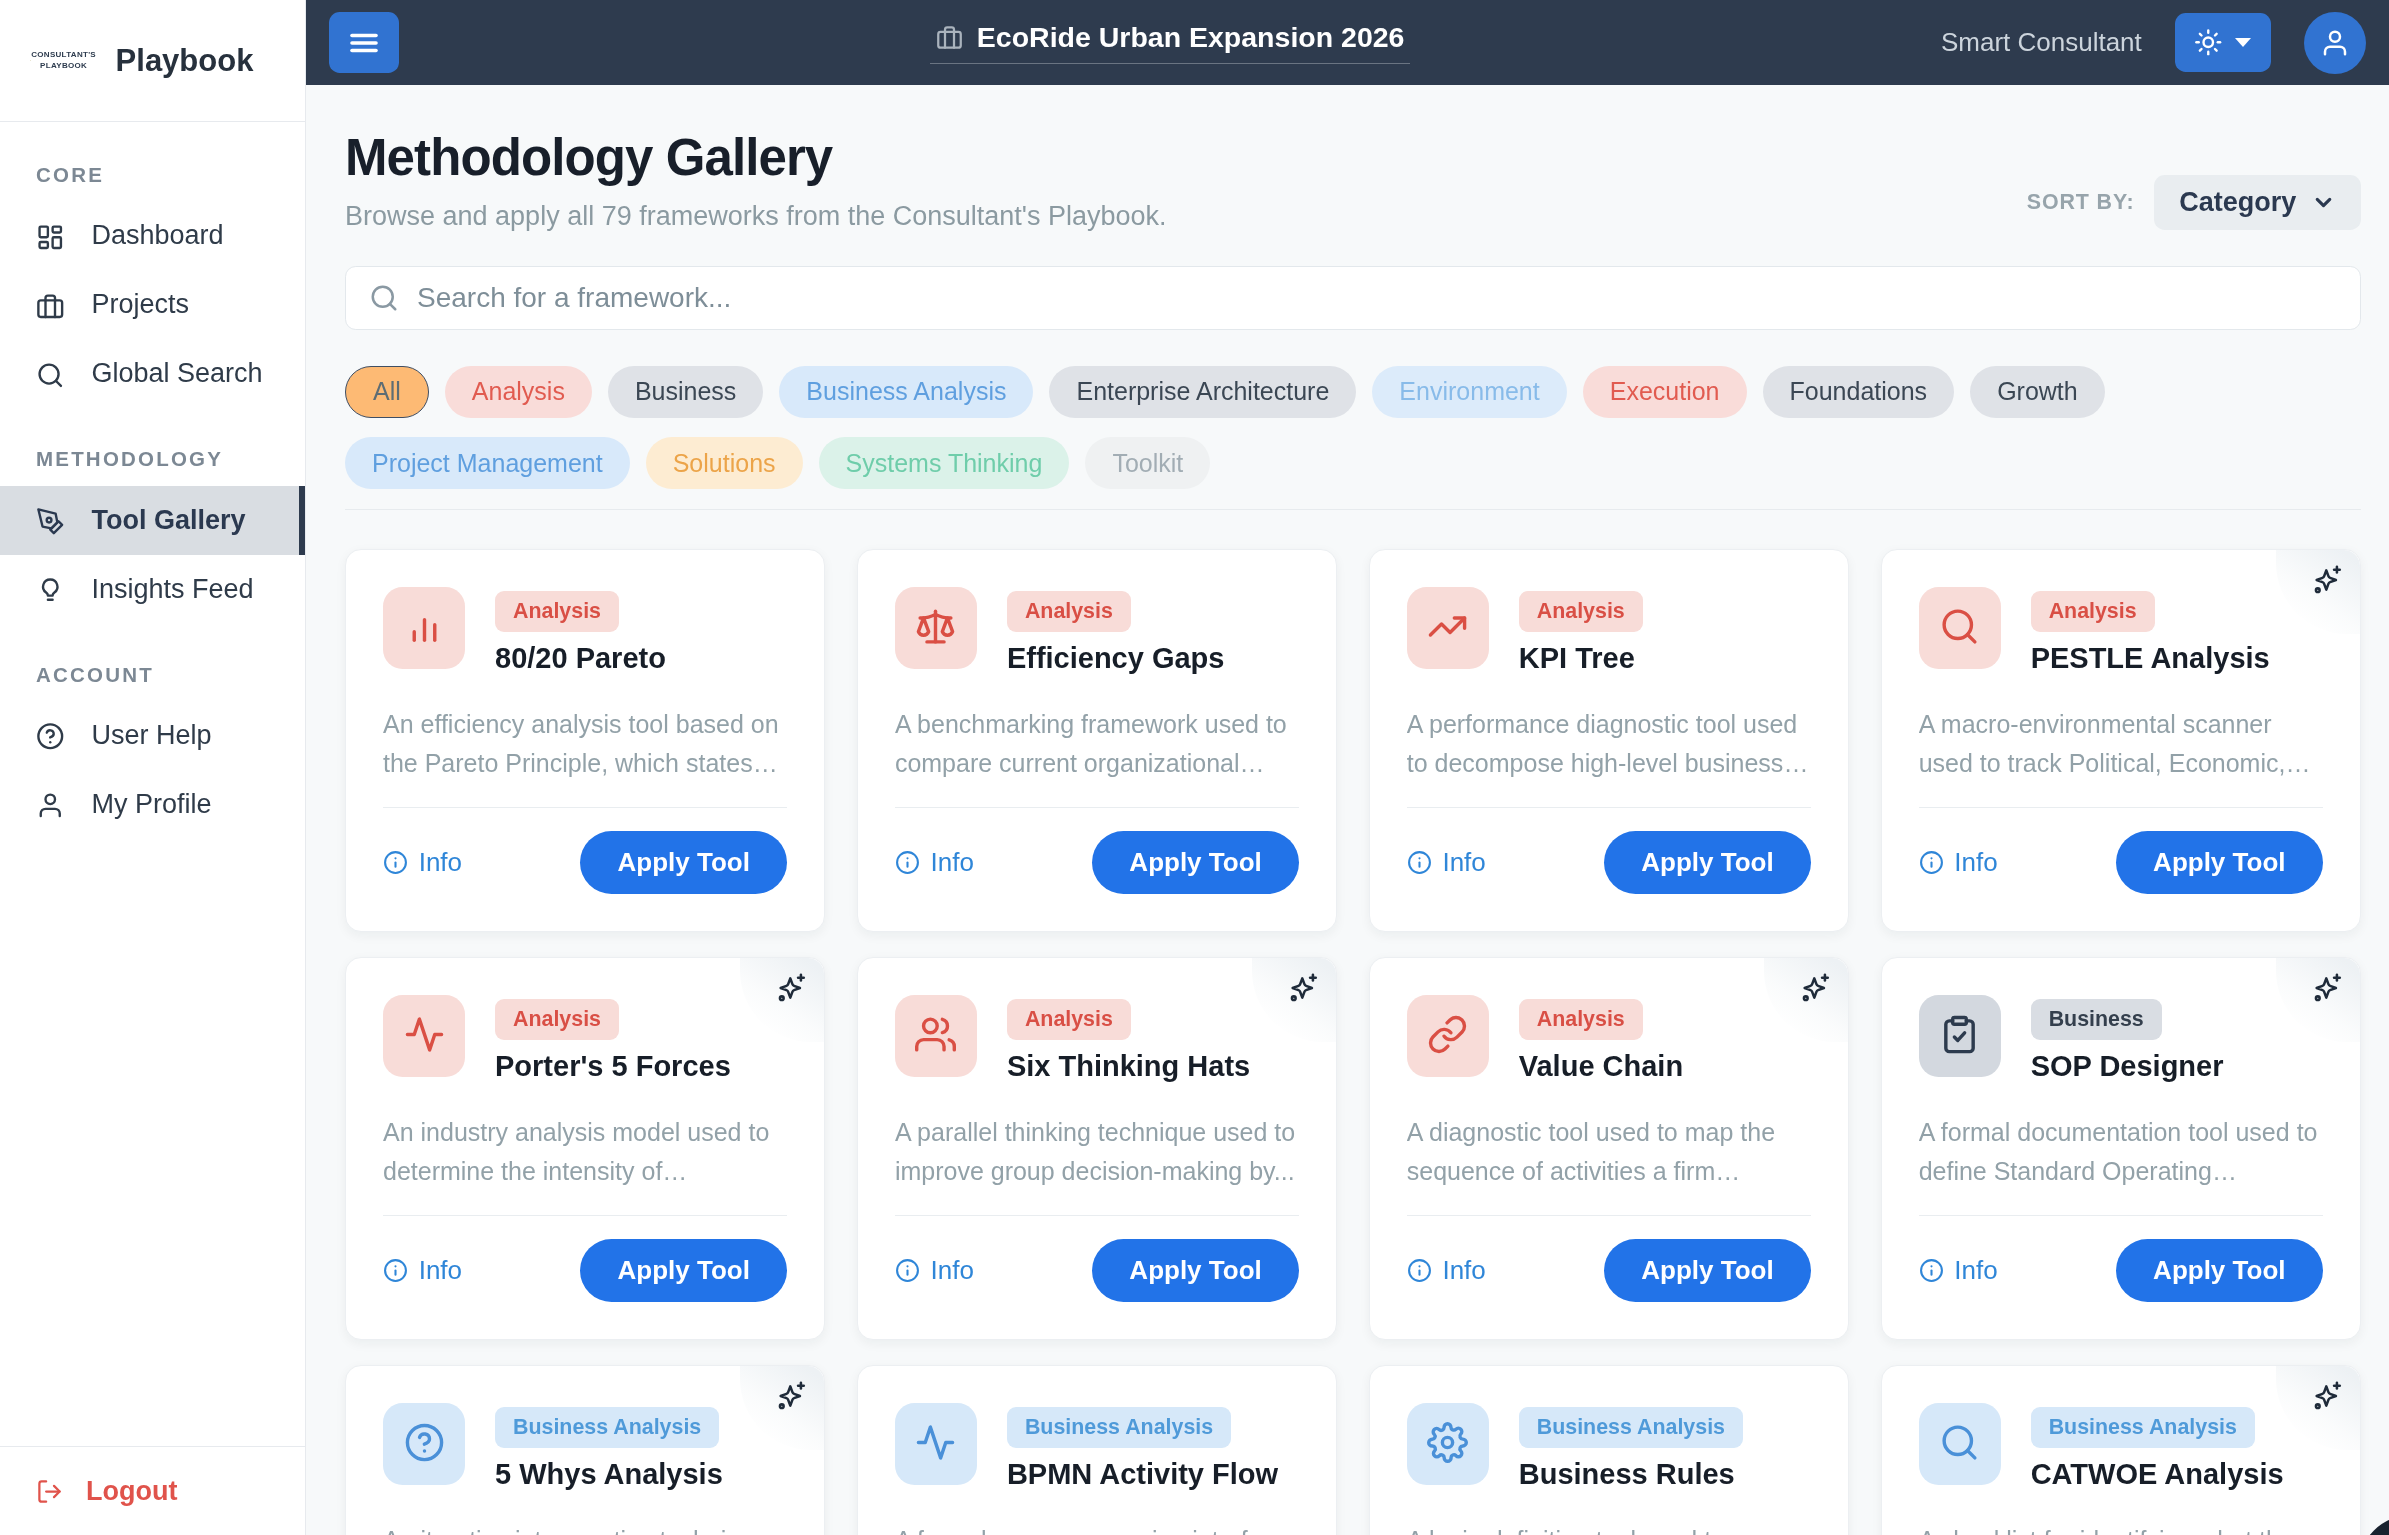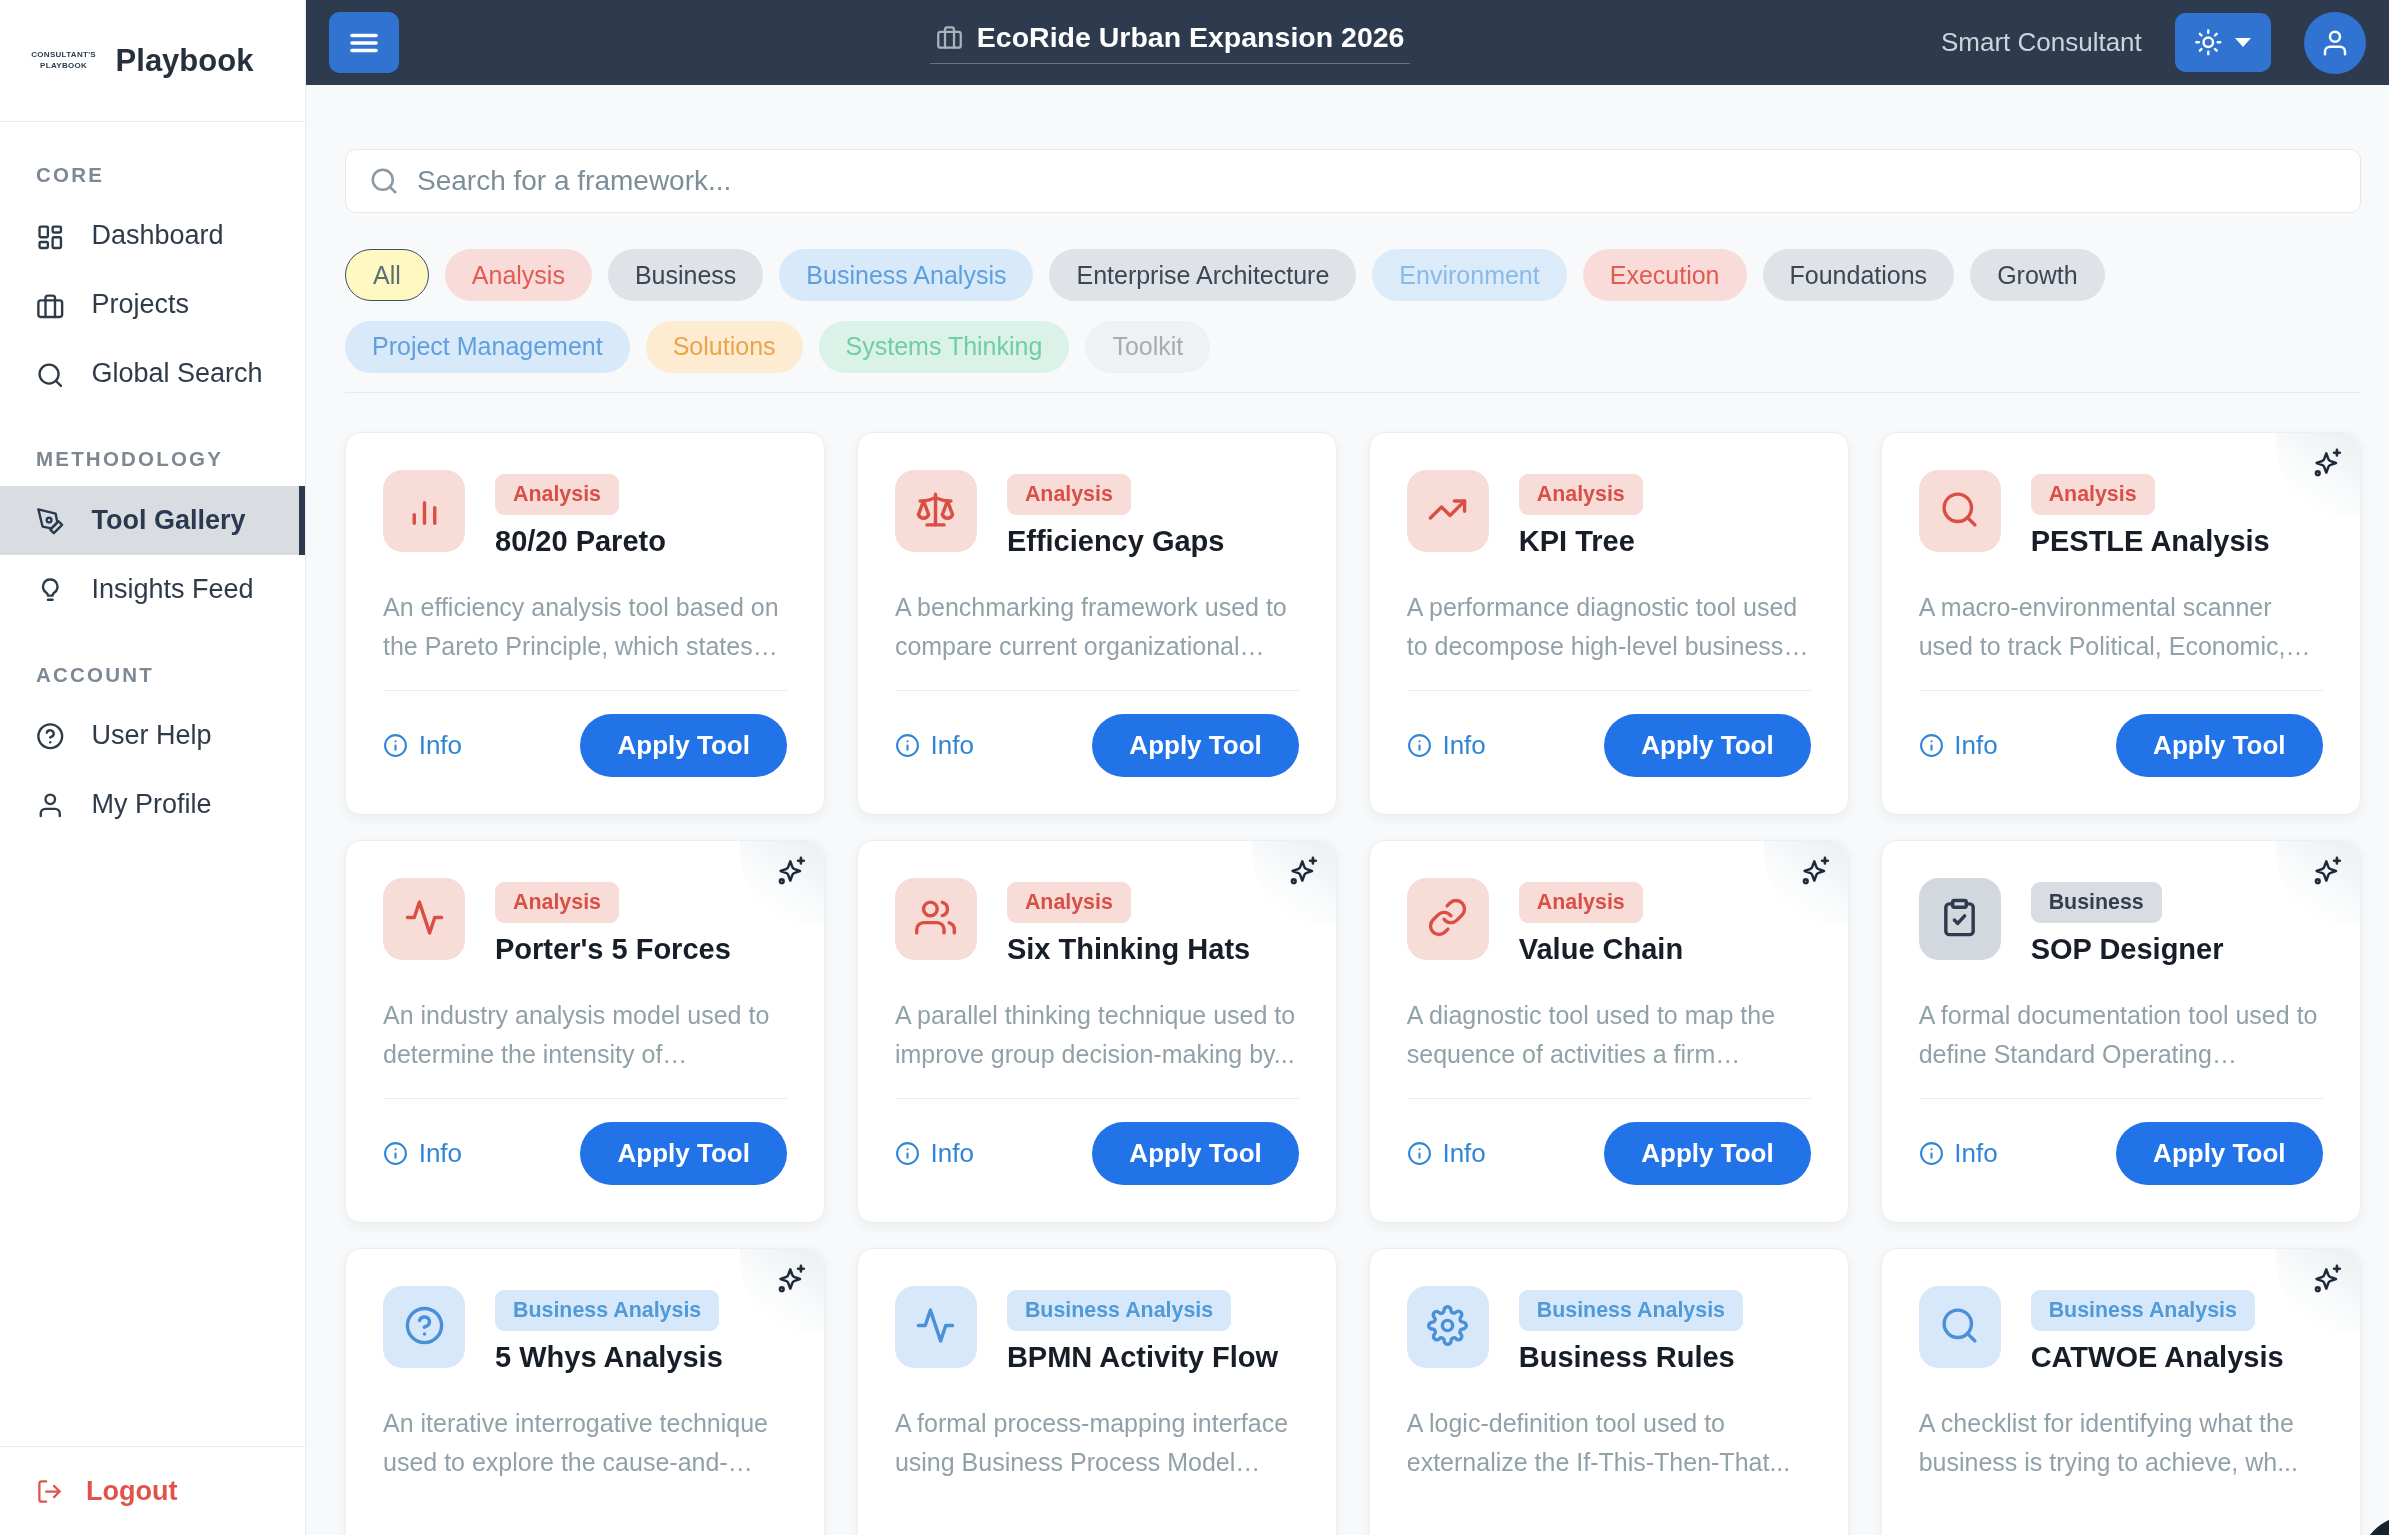--- a/index.html
+++ b/index.html
@@ -58,21 +58,21 @@
     display:flex;align-items:center;gap:14.3px;cursor:pointer;font-family:inherit}
   .sort-btn svg{width:25px;height:25px}
 
   .searchbar{margin-top:34px;height:62px;background:#fff;border:0.9px solid #e3e8ec;border-radius:10.7px;display:flex;align-items:center;padding:0 23px;gap:16px}
   .searchbar svg{width:30px;height:30px;color:#8a99a3}
   .searchbar input{border:none;outline:none;flex:1;font-size:28px;color:#2b3950;background:transparent;font-family:inherit}
   .searchbar input::placeholder{color:#7e8e98}
 
   .chips{margin-top:36px;display:flex;flex-wrap:wrap;gap:19.6px 16px;padding-bottom:19.6px;border-bottom:0.9px solid #e7ebee}
   .chip{height:52px;display:inline-flex;align-items:center;padding:0 27px;border-radius:891px;font-size:25px;font-weight:500;border:none;cursor:pointer;font-family:inherit}
-  .chip-all{background:#fef9c3;border:1.8px solid #3f4e63;color:#5e6d74}
+  .chip-all{background:#fdba74;border:1.8px solid #3f4e63;color:#5e6d74}
   .chip-red{background:#f9dcd9;color:#e15b50}
   .chip-gray{background:#dfe2e7;color:#3b4754}
   .chip-blue{background:#d8e9fa;color:#5f9fdf}
   .chip-lightblue{background:#dcebfa;color:#88bbe9}
   .chip-orange{background:#fdecd2;color:#eca449}
   .chip-green{background:#dbf2e9;color:#6fcdaa}
   .chip-muted{background:#eff1f2;color:#a2adb4}
 
   .grid{margin-top:39px;display:grid;grid-template-columns:repeat(4,1fr);gap:25px 32px}
   .card{position:relative;background:#fff;border:0.9px solid #eceff2;border-radius:16px;
@@ -261,20 +261,35 @@
         <button class="avatar-btn">
           <svg viewBox="0 0 24 24" fill="none" stroke="currentColor" stroke-width="2" stroke-linecap="round" stroke-linejoin="round">
             <path d="M20 21v-2a4 4 0 0 0-4-4H8a4 4 0 0 0-4 4v2"></path>
               <circle cx="12" cy="7" r="4"></circle>
           </svg>
         </button>
       </div>
     </header>
 
     <main class="content">
+      <div class="page-head">
+        <div>
+          <h1 class="page-title">Methodology Gallery</h1>
+          <p class="page-sub">Browse and apply all 79 frameworks from the Consultant's Playbook.</p>
+        </div>
+        <div class="sort">
+          <span class="sort-label">SORT BY:</span>
+          <button class="sort-btn">
+            <span>Category</span>
+            <svg viewBox="0 0 24 24" fill="none" stroke="currentColor" stroke-width="3" stroke-linecap="round" stroke-linejoin="round">
+              <polyline points="6 9 12 15 18 9"></polyline>
+            </svg>
+          </button>
+        </div>
+      </div>
 
       <div class="searchbar">
         <svg viewBox="0 0 24 24" fill="none" stroke="currentColor" stroke-width="2" stroke-linecap="round">
           <circle cx="11" cy="11" r="8"></circle>
             <line x1="21" y1="21" x2="16.65" y2="16.65"></line>
         </svg>
         <input type="text" placeholder="Search for a framework..." style="">
       </div>
 
       <div class="chips" id="chips">

